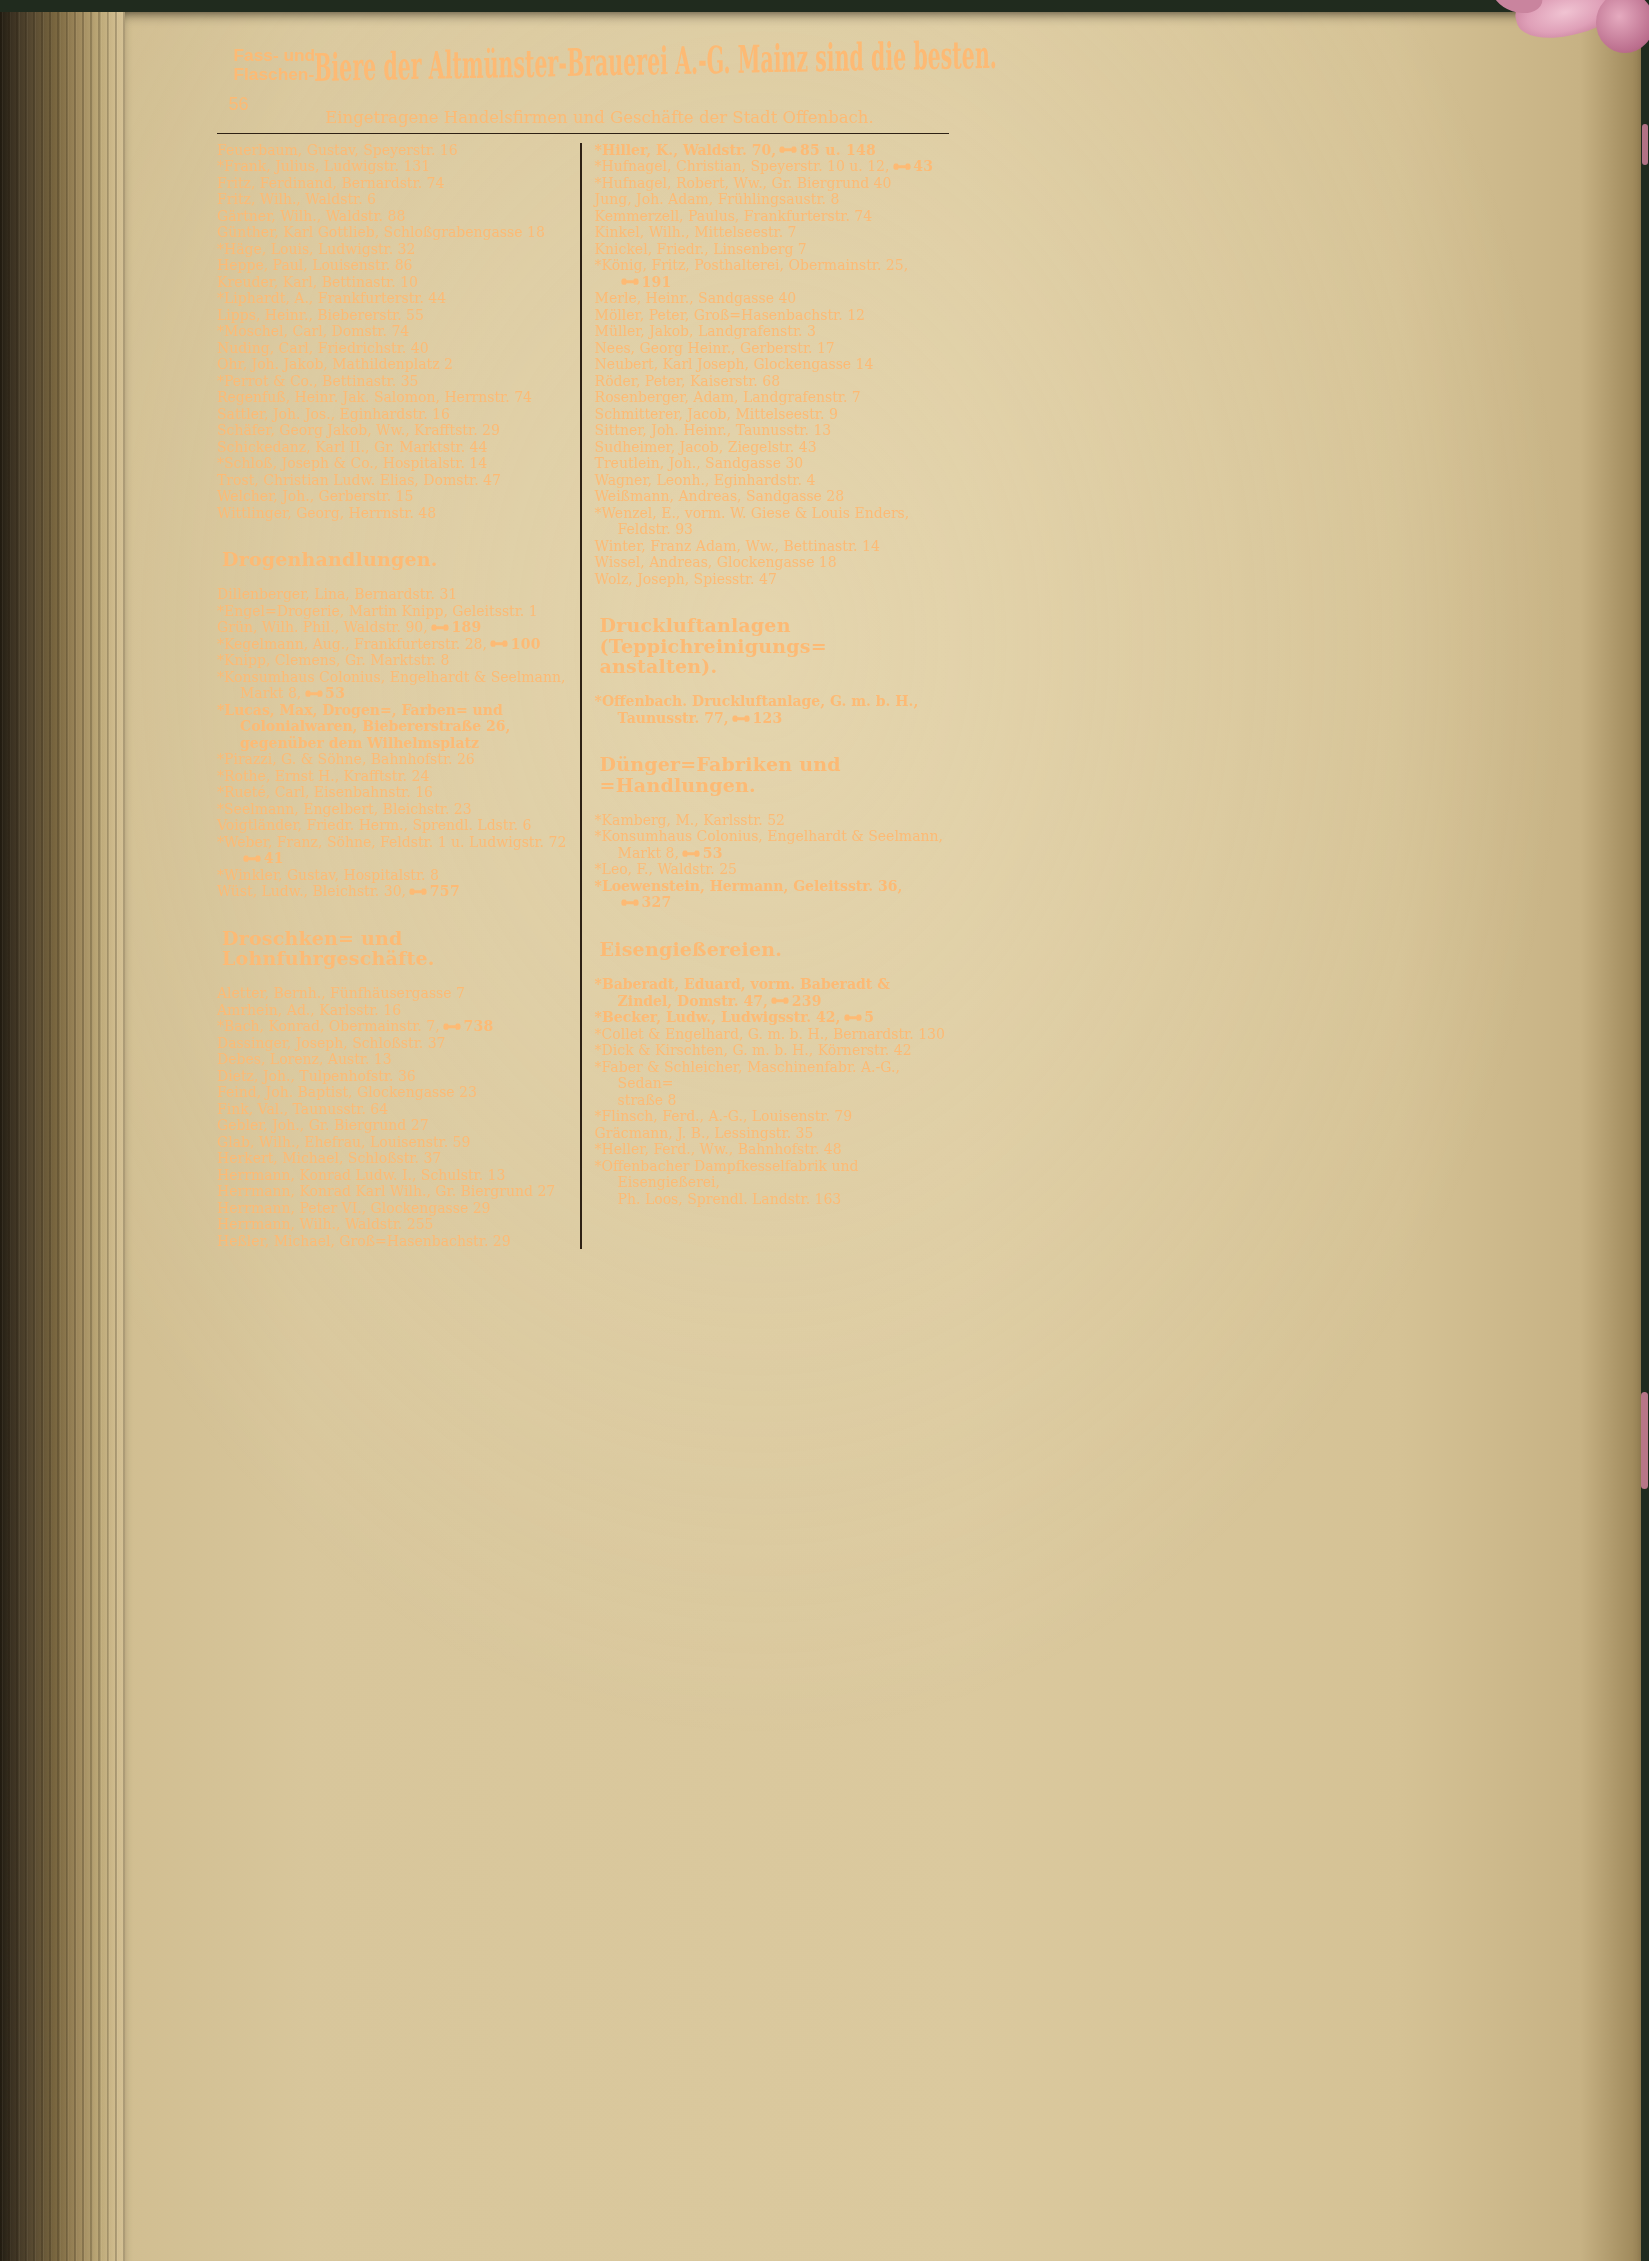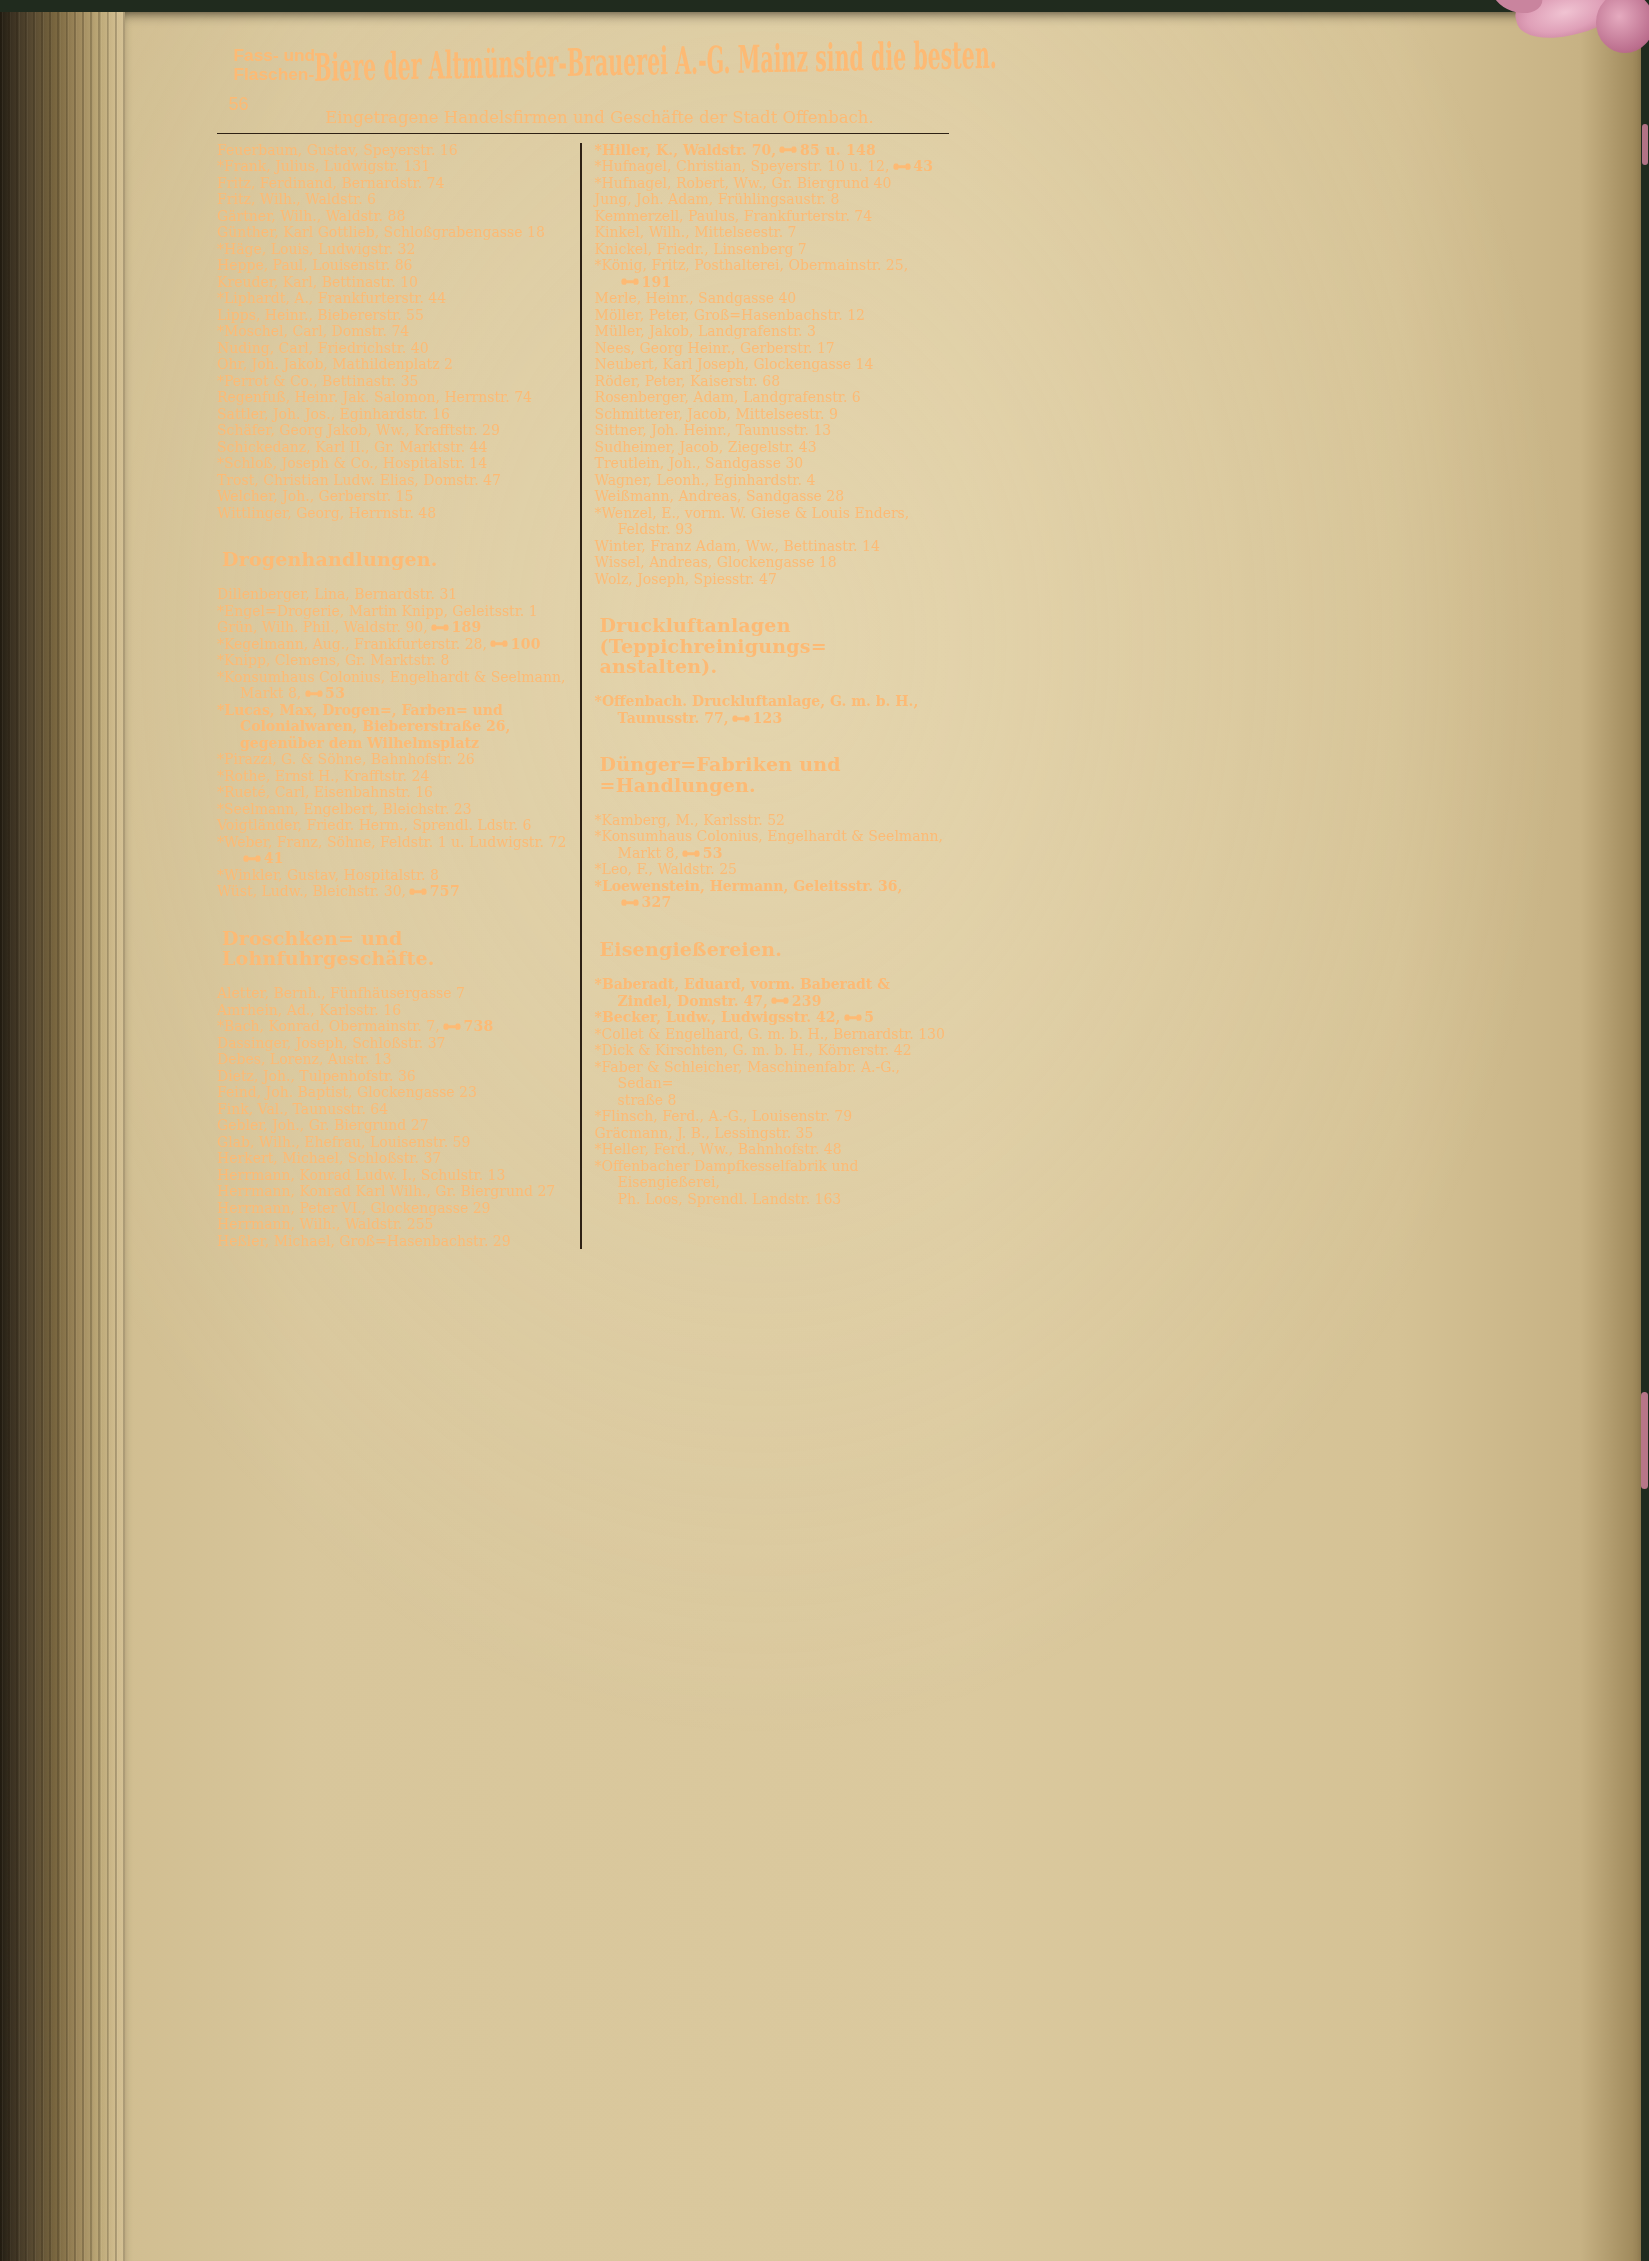--- a/index.html
+++ b/index.html
@@ -182,21 +182,21 @@
             <div class="entry"><span>*König, Fritz, Posthalterei, Obermainstr. 25,
 </span><span class="phone-icon"><svg viewBox="0 0 26 10" width="18" height="7.4" aria-hidden="true">
                   <path fill="currentColor" d="M3.2 .5C1.6 .5 .5 2.5 .5 5s1.1 4.5 2.7 4.5H6c1.1 0 1.8-1.2 1.8-2.4h10.4c0 1.2 .7 2.4 1.8 2.4h2.8c1.6 0 2.7-2 2.7-4.5S24.4 .5 22.8 .5H20c-1.1 0-1.8 1.2-1.8 2.4H7.8C7.8 1.7 7.1 .5 6 .5Z"></path>
                 </svg></span><span class="phone-number">191</span></div>
             <div class="entry"><span>Merle, Heinr., Sandgasse 40</span></div>
             <div class="entry"><span>Möller, Peter, Groß=Hasenbachstr. 12</span></div>
             <div class="entry"><span>Müller, Jakob, Landgrafenstr. 3</span></div>
             <div class="entry"><span>Nees, Georg Heinr., Gerberstr. 17</span></div>
             <div class="entry"><span>Neubert, Karl Joseph, Glockengasse 14</span></div>
             <div class="entry"><span>Röder, Peter, Kaiserstr. 68</span></div>
-            <div class="entry"><span>Rosenberger, Adam, Landgrafenstr. 6</span></div>
+            <div class="entry"><span>Rosenberger, Adam, Landgrafenstr. 7</span></div>
             <div class="entry"><span>Schmitterer, Jacob, Mittelseestr. 9</span></div>
             <div class="entry"><span>Sittner, Joh. Heinr., Taunusstr. 13</span></div>
             <div class="entry"><span>Sudheimer, Jacob, Ziegelstr. 43</span></div>
             <div class="entry"><span>Treutlein, Joh., Sandgasse 30</span></div>
             <div class="entry"><span>Wagner, Leonh., Eginhardstr. 4</span></div>
             <div class="entry"><span>Weißmann, Andreas, Sandgasse 28</span></div>
             <div class="entry"><span>*Wenzel, E., vorm. W. Giese &amp; Louis Enders,
 Feldstr. 93</span></div>
             <div class="entry"><span>Winter, Franz Adam, Ww., Bettinastr. 14</span></div>
             <div class="entry"><span>Wissel, Andreas, Glockengasse 18</span></div>

